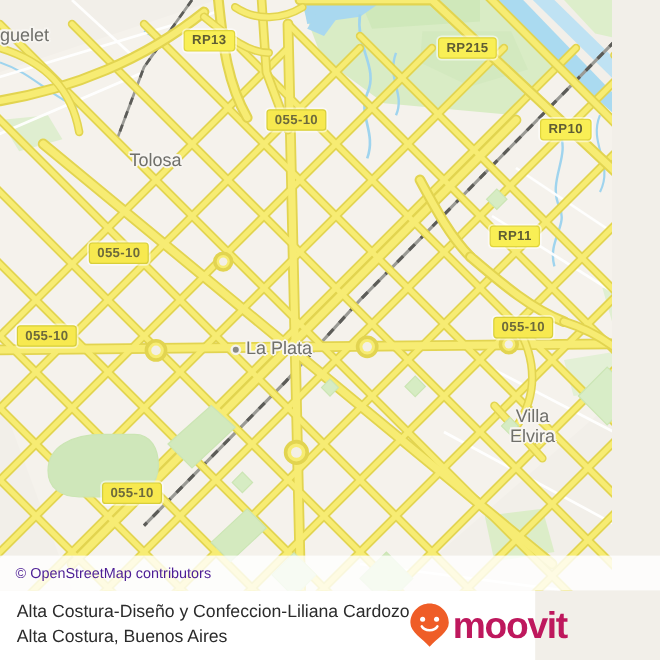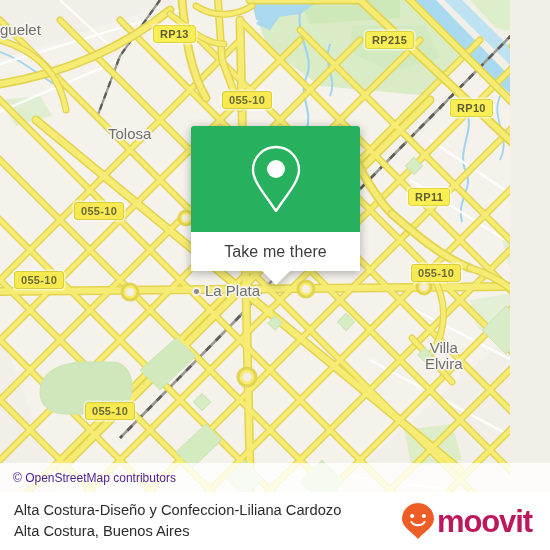--- a/index.html
+++ b/index.html
@@ -136,21 +136,21 @@
     color: #4c1d95;
     font-family: "Liberation Sans", sans-serif;
     font-size: 12px;
   }
 
   
   #footer {
     position: absolute;
     left: 0;
     top: 492px;
-    width: 550px;
+    width: 446px;
     height: 58px;
     background: #ffffff;
     display: flex;
     align-items: center;
     justify-content: space-between;
     box-sizing: border-box;
     padding: 0 14px 0 14px;
   }
   #footer-titles {
     display: flex;
@@ -406,32 +406,20 @@
     <div class="shield rp" style="left:153px; top:25px;">RP13</div>
     <div class="shield rp" style="left:365px; top:31px;">RP215</div>
     <div class="shield" style="left:222px; top:91px;">055-10</div>
     <div class="shield rp" style="left:450px; top:99px;">RP10</div>
     <div class="shield" style="left:74px;  top:202px;">055-10</div>
     <div class="shield rp" style="left:370px; top:188px;margin-left:38px;">RP11</div>
     <div class="shield" style="left:14px;  top:271px;">055-10</div>
     <div class="shield" style="left:411px; top:264px;">055-10</div>
     <div class="shield" style="left:85px;  top:402px;">055-10</div>
 
-    <div id="popup">
-      <div id="popup-head">
-        <svg width="58" height="72" viewBox="0 0 58 72">
-          <path d="M29 4 C16.3 4 6 14.3 6 27 C6 39 20 54 29 68 C38 54 52 39 52 27 C52 14.3 41.7 4 29 4 Z" fill="none" stroke="#ffffff" stroke-width="2.4" stroke-linejoin="round"></path>
-          <circle cx="29" cy="26" r="9" fill="#ffffff"></circle>
-        </svg>
-      </div>
-      <div id="popup-body">
-        <span id="popup-cta">Take me there</span>
-      </div>
-      <div id="popup-tail"></div>
-    </div>
   </div>
 
   <div id="attribution">
     <span id="attribution-text">© OpenStreetMap contributors</span>
   </div>
 
   <div id="footer">
     <div id="footer-titles">
       <div class="footer-line">Alta Costura-Diseño y Confeccion-Liliana Cardozo</div>
       <div class="footer-line">Alta Costura, Buenos Aires</div>

